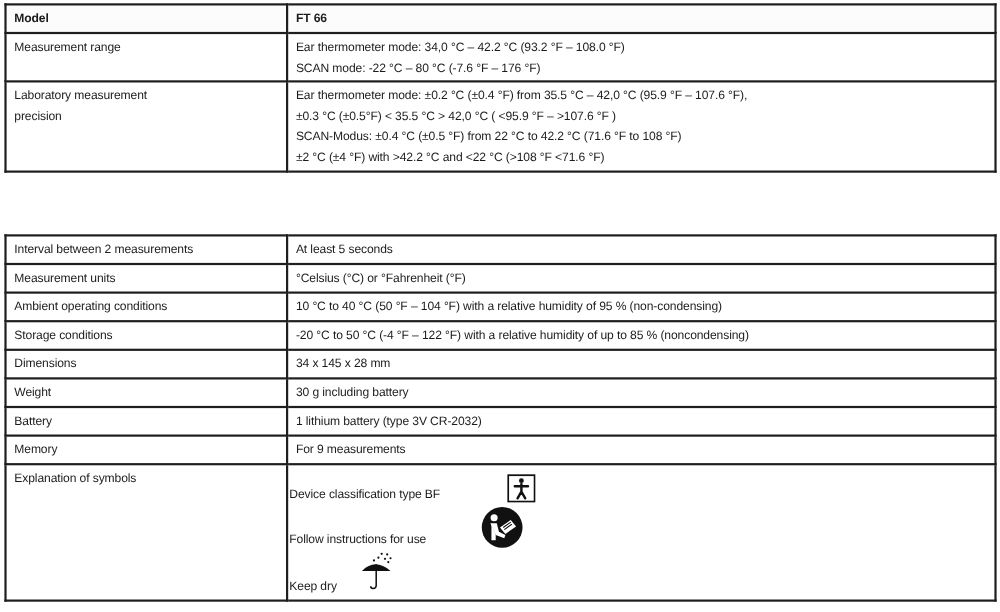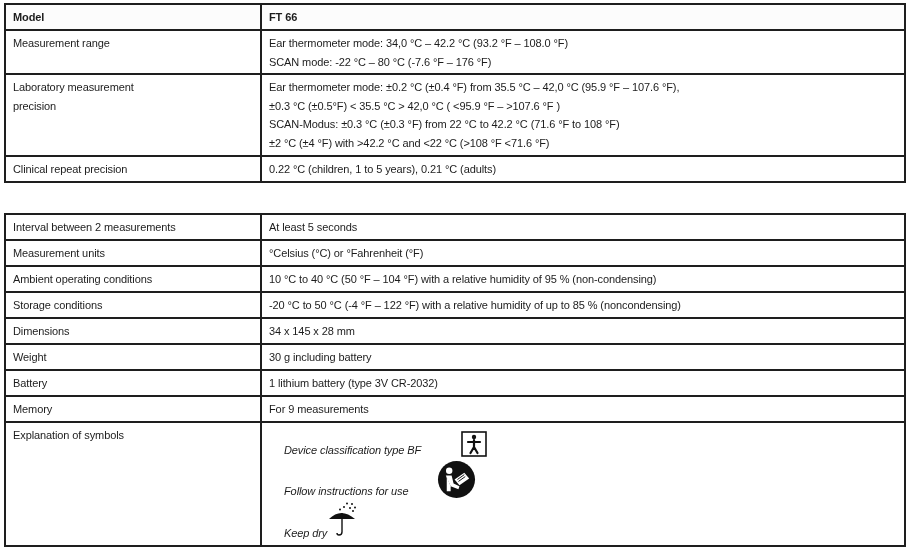--- a/index.html
+++ b/index.html
@@ -17,21 +17,21 @@
     font-size: 11px; line-height: 18.6px;
     padding: 3px 6px 2px 7px; vertical-align: top;
     letter-spacing: -0.1px;
   }
   table.spec td.c1 { width: 241px; }
   table.spec tr.hdr td { font-weight: bold; background: #fcfcfc; }
   #t1 { top: 3px; }
   #t2 { top: 213px; }
   .line { display: block; white-space: nowrap; }
   .sym-cell { height: 117px; position: relative; }
-  .sym { position: absolute; left: 22px; white-space: nowrap; font-style: italic; }
+  .sym { position: absolute; left: 1px; white-space: nowrap; }
   .ico { position: absolute; }
 </style>
 </head>
 <body>
 
 <table id="t1" class="spec">
   <tbody>
       <tr class="hdr" style="height:26px">
     <td class="c1">Model</td>
     <td>FT 66</td>
@@ -44,27 +44,23 @@
     </td>
   </tr>
   <tr style="height:82px">
     <td class="c1">
       <span class="line">Laboratory measurement</span>
       <span class="line">precision</span>
     </td>
     <td>
       <span class="line">Ear thermometer mode: ±0.2 °C (±0.4 °F) from 35.5 °C – 42,0 °C (95.9 °F – 107.6 °F),</span>
       <span class="line">±0.3 °C (±0.5°F) &lt; 35.5 °C  &gt; 42,0 °C ( &lt;95.9 °F – &gt;107.6 °F )</span>
-      <span class="line">SCAN-Modus: ±0.3 °C (±0.3 °F) from 22 °C to 42.2 °C  (71.6 °F to 108 °F)</span>
+      <span class="line">SCAN-Modus: ±0.4 °C (±0.5 °F) from 22 °C to 42.2 °C  (71.6 °F to 108 °F)</span>
       <span class="line">±2 °C (±4 °F) with &gt;42.2 °C and &lt;22 °C (&gt;108 °F &lt;71.6 °F)</span>
     </td>
-  </tr>
-  <tr style="height:26px">
-    <td class="c1">Clinical repeat precision</td>
-    <td>0.22 °C (children, 1 to 5 years), 0.21 °C (adults)</td>
   </tr>
 </tbody>
   </table>
 
 <table id="t2" class="spec">
   <tbody>
       <tr style="height:26px">
     <td class="c1">Interval between 2 measurements</td>
     <td>At least 5 seconds</td>
   </tr>

